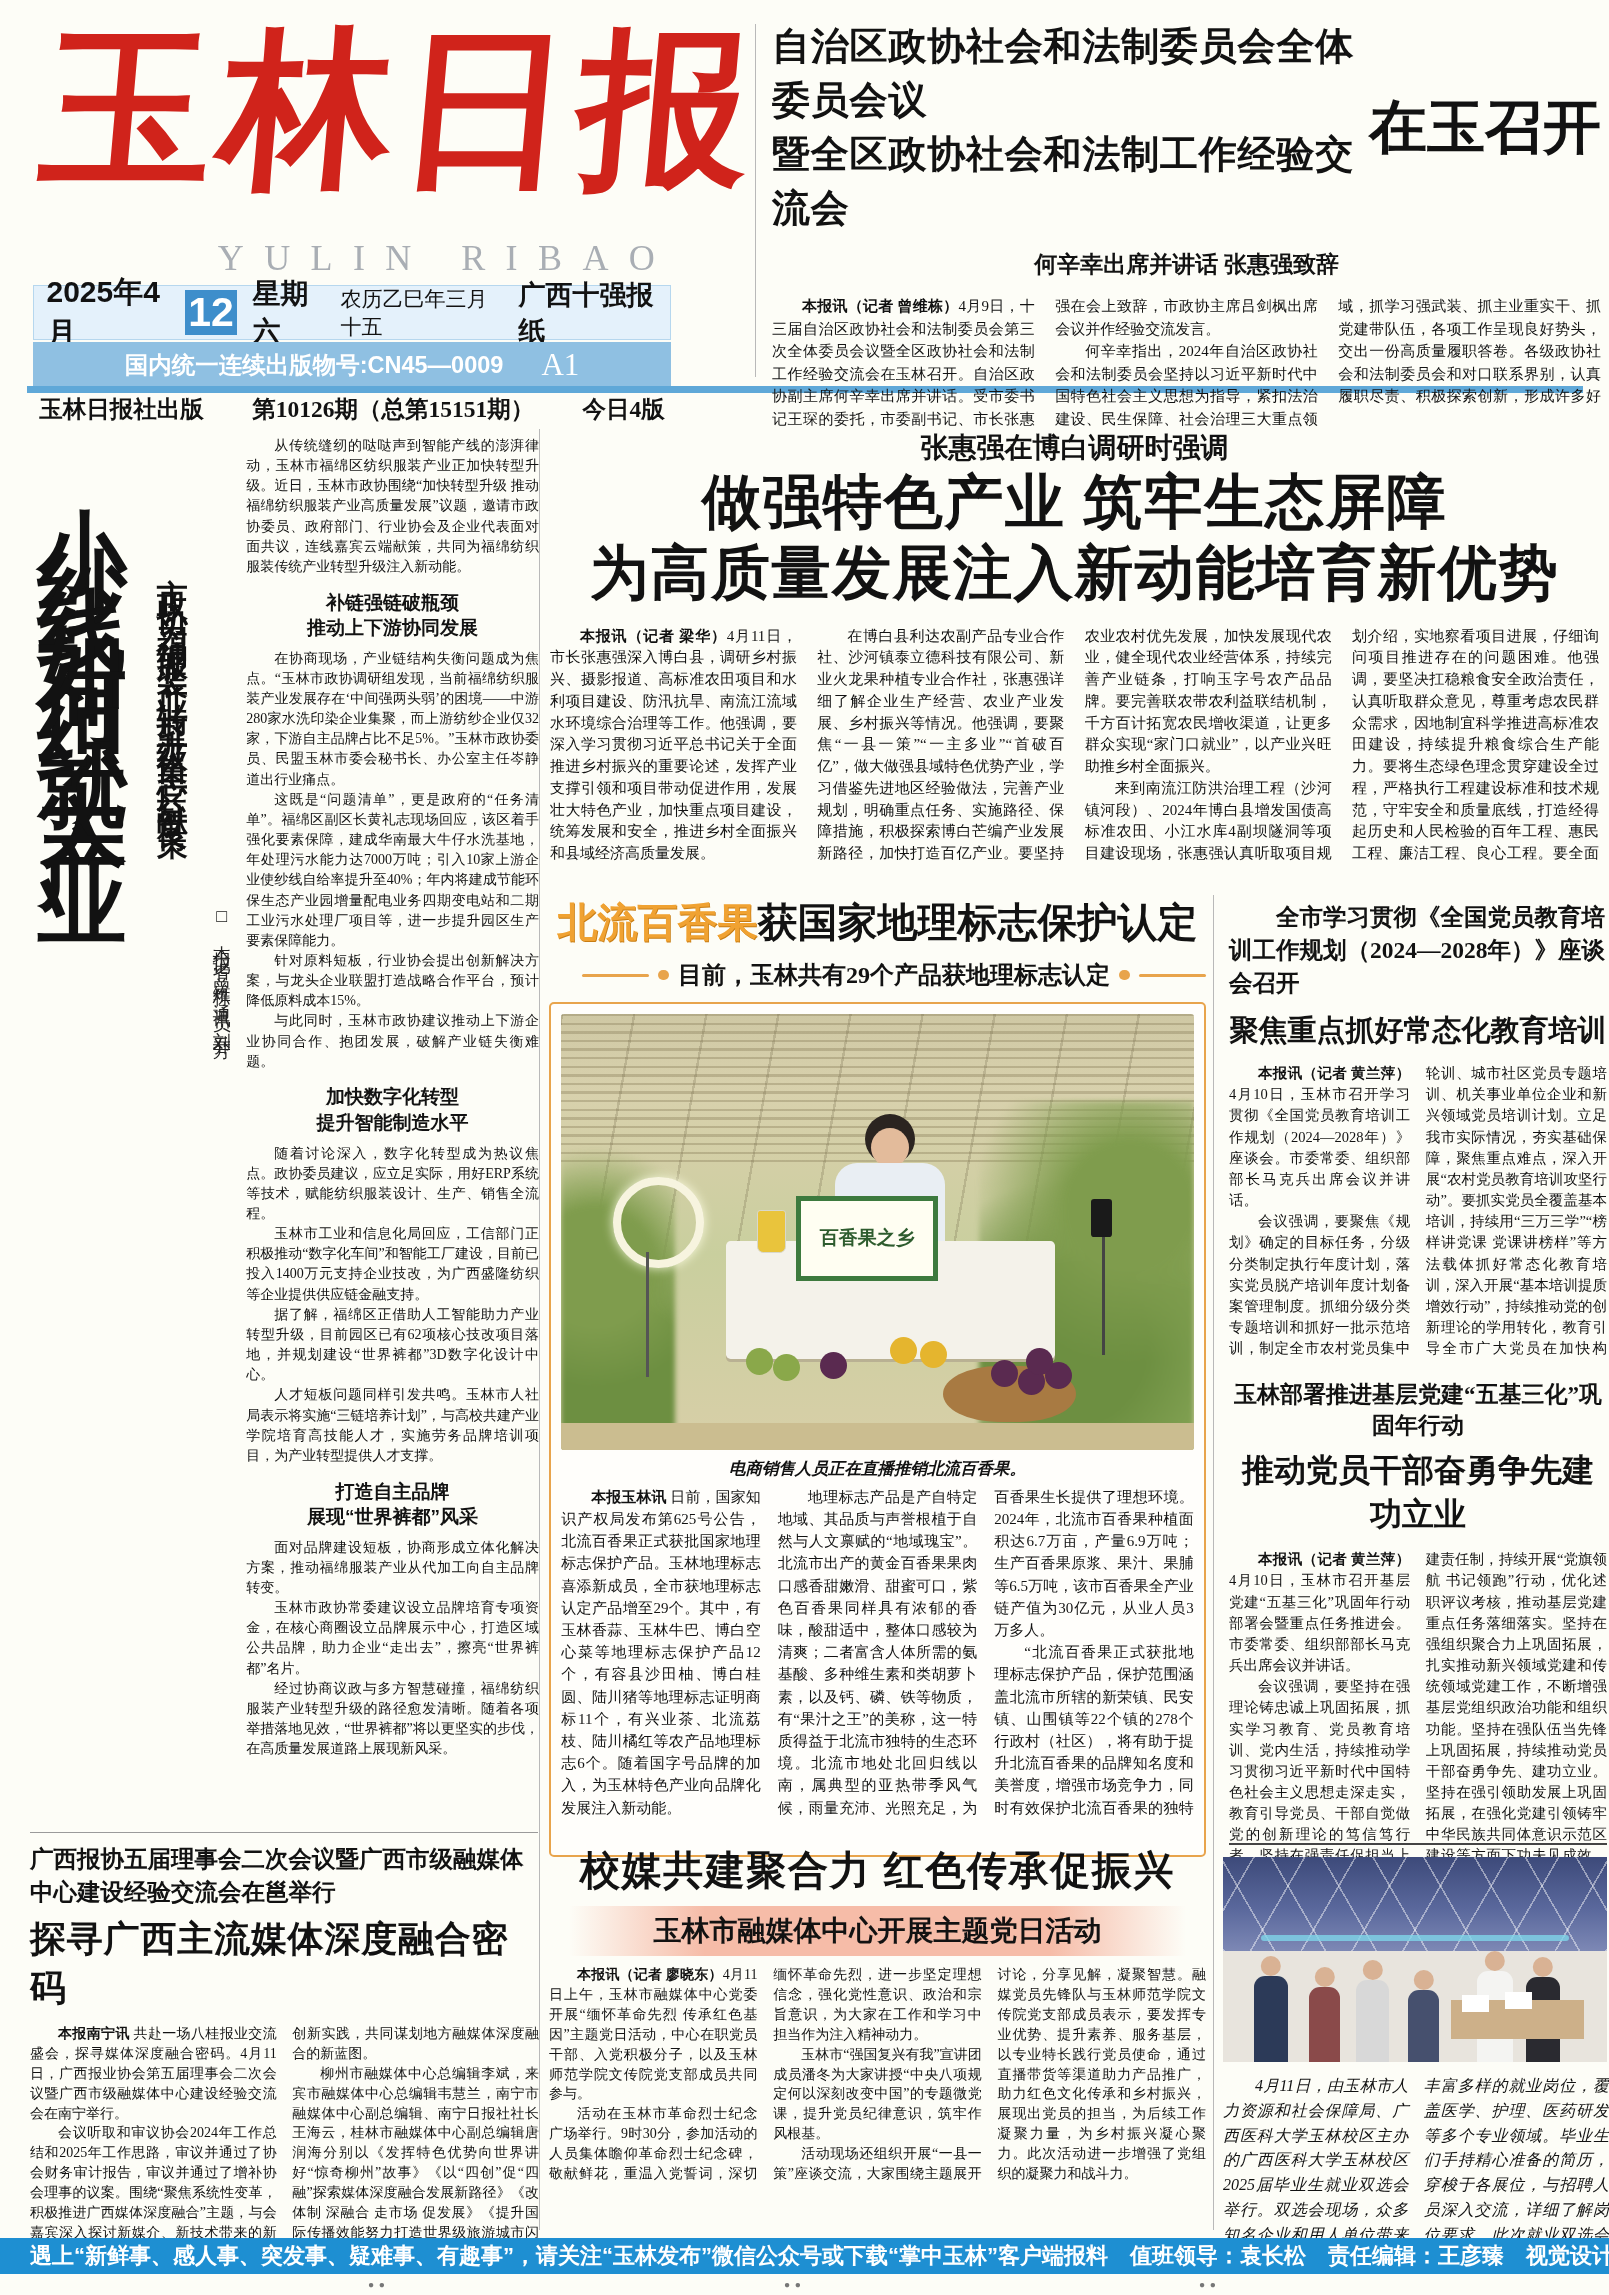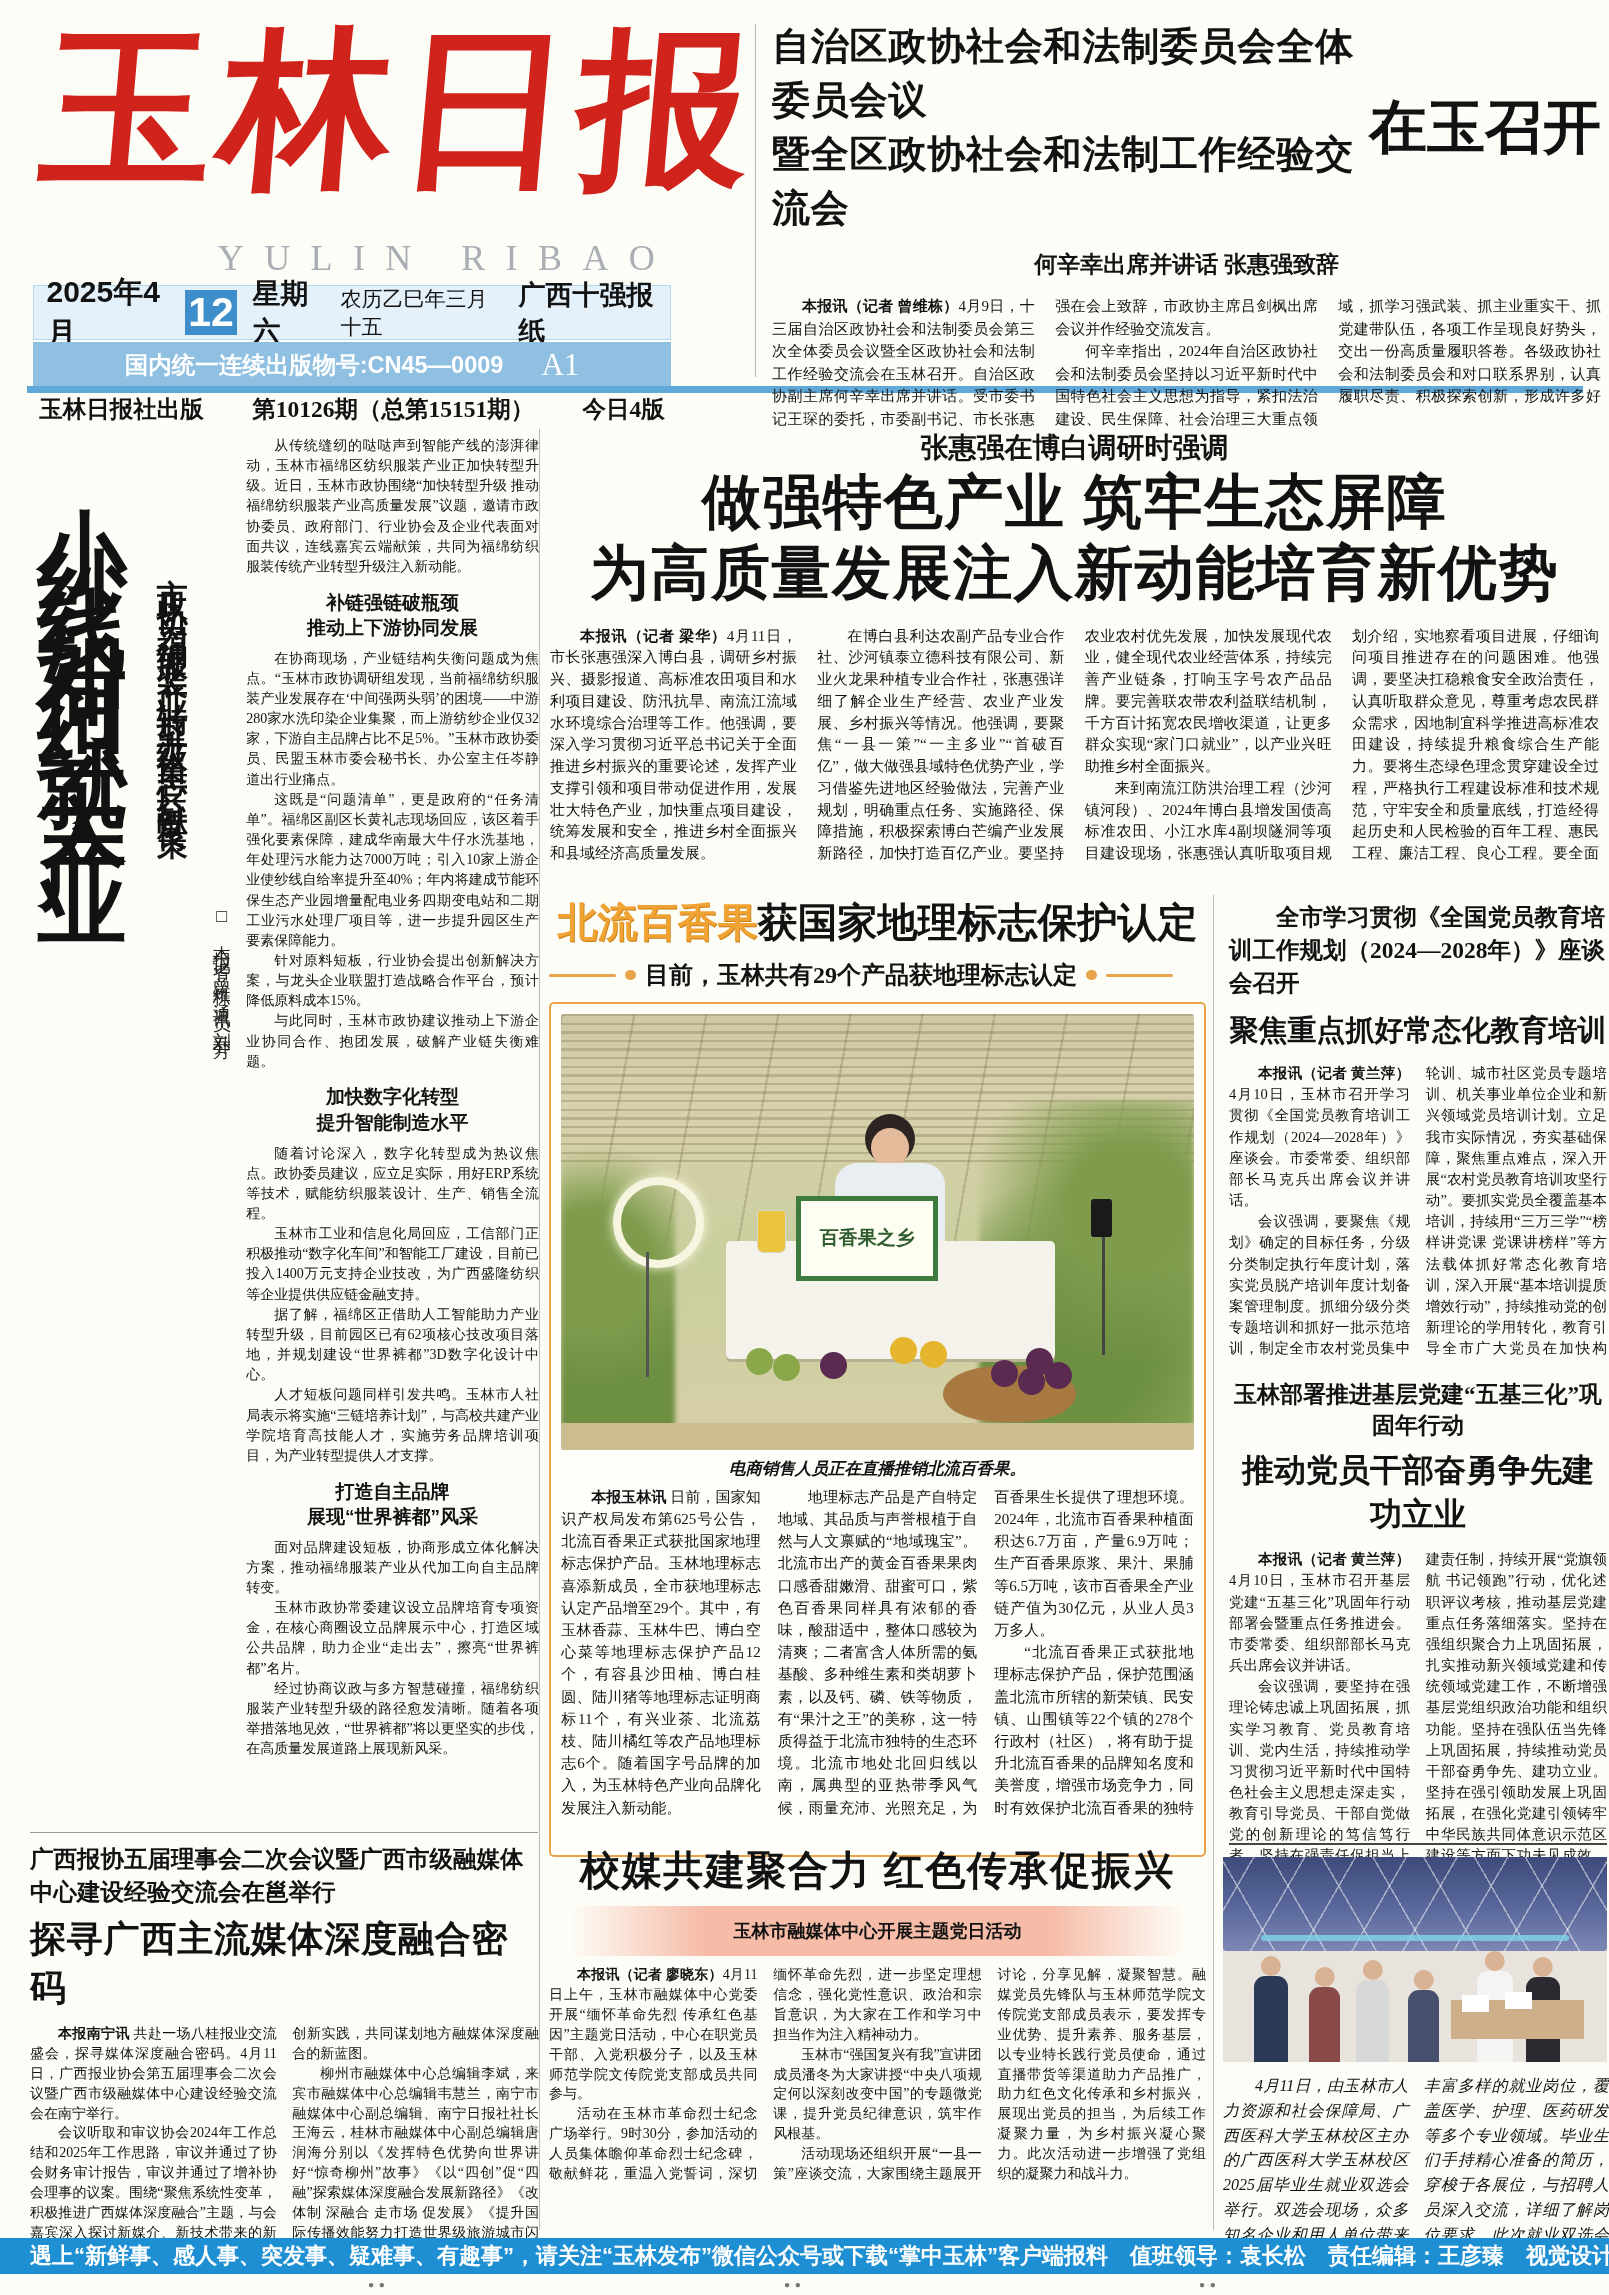--- a/index.html
+++ b/index.html
@@ -51,21 +51,21 @@
   .va-sub{writing-mode:vertical-rl;font-size:31px;font-weight:bold;letter-spacing:12.5px;
       font-family:"Liberation Sans",sans-serif;margin:118px 17px 0 15.7px;height:1176px;}
   .va-byline{writing-mode:vertical-rl;font-size:18px;letter-spacing:5.5px;margin-top:470px;height:823px;color:#222;}
   .la-body{flex:1;padding-left:12.5px;font-size:14px;line-height:1.44;overflow:hidden;}
   .sec-head{text-align:center;text-indent:0;font-weight:bold;font-family:"Liberation Sans",sans-serif;
       font-size:19px;line-height:1.35;margin:12.5px 0 7.8px;}
   
   .fruit{left:549px;top:895px;width:657px;}
   .f-title{text-align:center;font-size:40px;font-weight:900;font-family:"Liberation Sans",sans-serif;}
   .f-orange{color:#f0a232;text-shadow:0.8px 0.8px 0 #c87d14;}
-  .f-sub{display:flex;align-items:center;justify-content:flex-start;gap:9.4px;margin-top:9.4px;font-size:24px;font-weight:bold;}
+  .f-sub{display:flex;align-items:center;justify-content:flex-end;gap:9.4px;margin-top:9.4px;font-size:24px;font-weight:bold;}
   .f-line{width:67px;height:3.1px;background:#e8a44c;border-radius:1.6px;}
   .f-dot{width:10.2px;height:10.2px;border-radius:50%;background:#e8a44c;}
   .f-box{margin-top:11px;border:2.4px solid #e8a44c;border-radius:5px;padding:9.4px 10.2px;height:832px;box-sizing:content-box;background:#fffefb;}
   .ph1{position:relative;height:436px;overflow:hidden;border-radius:3.1px;
       background:linear-gradient(180deg,#cfc8a4 0%,#d8d1ad 18%,#d3cfa6 34%,#c9cf9e 55%,#d8cfa8 100%);}
   .ph1-roof{position:absolute;left:0;top:0;width:100%;height:34%;
       background:repeating-linear-gradient(180deg,rgba(130,118,82,.35) 0 2.4px,transparent 2.4px 8.6px);}
   .ph1-beam{position:absolute;left:0;top:0;width:100%;height:60%;
       background:repeating-linear-gradient(100deg,rgba(110,100,70,.25) 0 2.4px,transparent 2.4px 71px);}
   .ph1-green{position:absolute;right:0;top:20%;width:34%;height:80%;filter:blur(2.4px);
@@ -123,21 +123,21 @@
       font-size:16px;font-style:italic;line-height:1.55;overflow:hidden;}
   
   .hrline{background:#9a9a9a;height:0.8px;}
   .bl{left:30px;top:1843px;width:509px;}
   .bl-kicker{font-size:23.5px;font-weight:bold;line-height:1.4;}
   .bl-title{font-size:36px;font-weight:900;font-family:"Liberation Sans",sans-serif;margin-top:6.3px;letter-spacing:0.8px;}
   .bl-body{margin-top:11px;height:257px;font-size:14px;line-height:1.42;}
   
   .bm{left:549px;top:1843px;width:657px;}
   .bm-title{text-align:center;font-size:40px;font-weight:900;font-family:"Liberation Sans",sans-serif;letter-spacing:1.6px;}
-  .bm-sub{margin:7.8px auto 0;width:94%;text-align:center;font-size:18px;font-weight:bold;padding:13px 0;
+  .bm-sub{margin:7.8px auto 0;width:94%;text-align:center;font-size:28px;font-weight:bold;padding:6px 0;
       background:linear-gradient(90deg,rgba(246,188,168,0) 0%,#f6bca8 22%,#f6bca8 78%,rgba(246,188,168,0) 100%);}
   .bm-body{margin-top:9.4px;height:232px;column-count:3;column-gap:15.7px;font-size:14px;line-height:1.42;overflow:hidden;}
   
   .banner{left:0;top:2238px;width:1610px;height:36px;background:#1e8fd2;color:#fff;display:flex;align-items:center;
       justify-content:space-between;padding:0 30px;box-sizing:border-box;font-family:"Liberation Sans",sans-serif;
       font-weight:bold;font-size:22px;white-space:nowrap;}
   .banner span{margin-left:22px;}
   .dots{top:2279px;color:#777;font-size:10.2px;letter-spacing:4.7px;}
 </style>
 </head>

